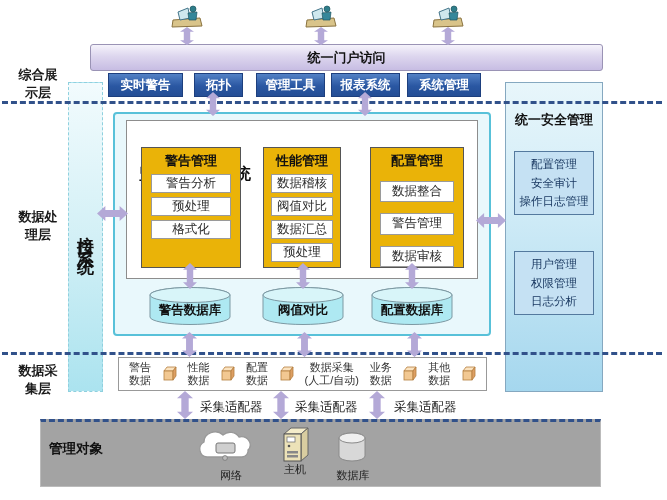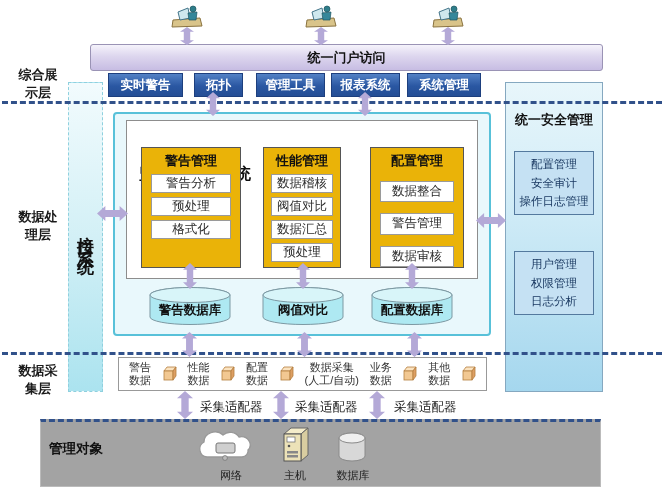--- a/index.html
+++ b/index.html
@@ -252,17 +252,17 @@
       <rect x="8" y="28" width="11" height="2.5" fill="#888"></rect>
       <circle cx="10" cy="19" r="1.3" fill="#555"></circle>
     </svg>
 
     <svg class="abs" style="left:296px;top:10px" width="30" height="30" viewBox="0 0 30 30">
       <path d="M2,6 A13,5 0 0 1 28,6 L28,24 A13,5 0 0 1 2,24 Z" fill="#d8d8d8" stroke="#8a8a8a"></path>
       <ellipse cx="15" cy="6" rx="13" ry="5" fill="#efefef" stroke="#8a8a8a"></ellipse>
     </svg>
 
     <div class="abs icolabel" style="left:168px;top:46px;width:44px">网络</div>
-    <div class="abs icolabel" style="left:232px;top:46px;width:44px">主机</div>
+    <div class="abs icolabel" style="left:232px;top:40px;width:44px">主机</div>
     <div class="abs icolabel" style="left:286px;top:46px;width:52px">数据库</div>
   </div>
 
 </div>
 
 </body></html>

